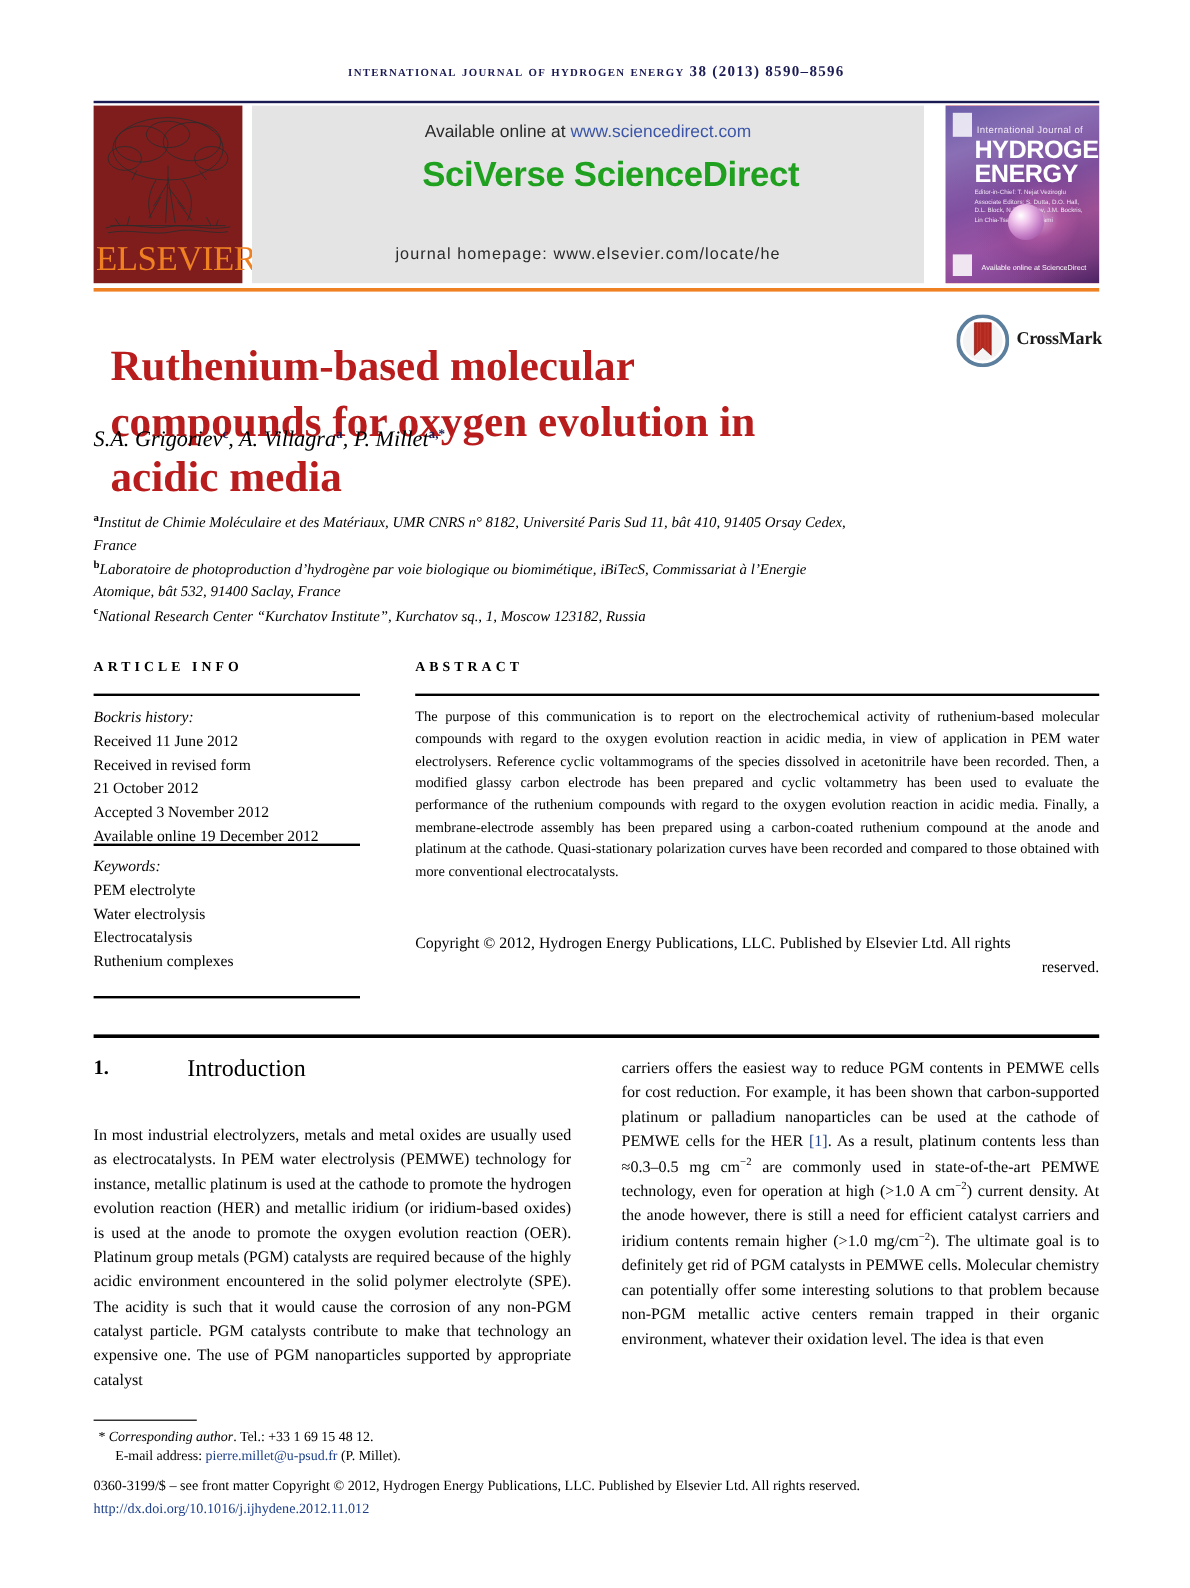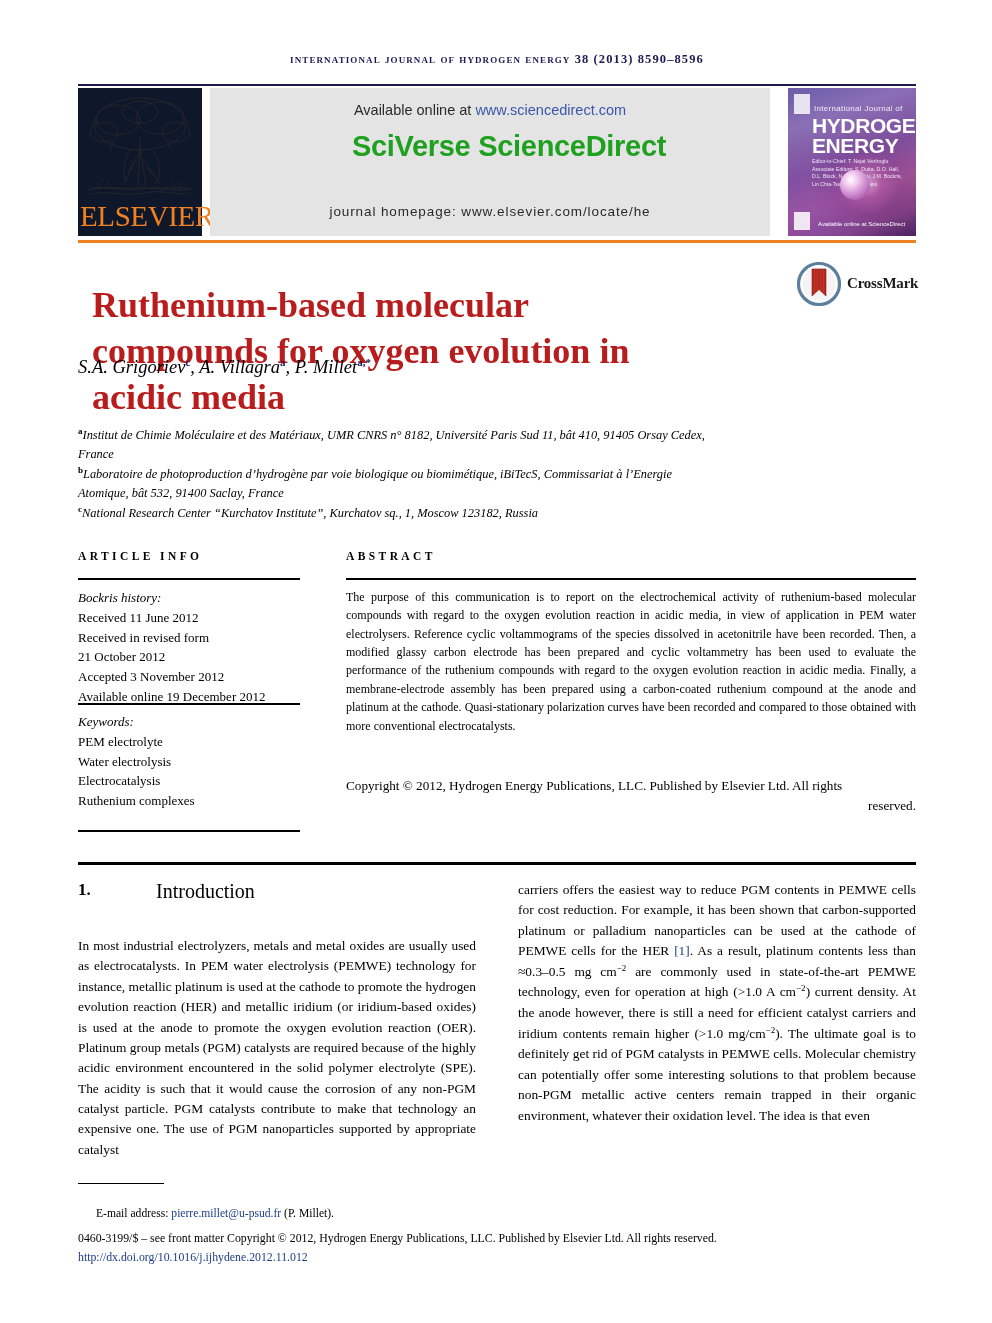--- a/index.html
+++ b/index.html
@@ -50,21 +50,21 @@
     position: absolute;
     left: 78px; top: 88px;
     width: 838px;
     height: 148px;
   }
   .elsevier-block {
     position: absolute;
     left: 0; top: 0;
     width: 124px;
     height: 148px;
-    background: #0f172a;
+    background: #7f1d1d;
   }
   .elsevier-tree {
     position: absolute;
     left: 6px; top: 2px;
     width: 112px;
     height: 112px;
   }
   .elsevier-word {
     position: absolute;
     left: 2px; top: 112px;
@@ -536,19 +536,23 @@
   <div class="sec-num">1.</div>
   <div class="sec-title">Introduction</div>
 
   <div class="col-left">In most industrial electrolyzers, metals and metal oxides are usually used as electrocatalysts. In PEM water electrolysis (PEMWE) technology for instance, metallic platinum is used at the cathode to promote the hydrogen evolution reaction (HER) and metallic iridium (or iridium-based oxides) is used at the anode to promote the oxygen evolution reaction (OER). Platinum group metals (PGM) catalysts are required because of the highly acidic environment encountered in the solid polymer electrolyte (SPE). The acidity is such that it would cause the corrosion of any non-PGM catalyst particle. PGM catalysts contribute to make that technology an expensive one. The use of PGM nanoparticles supported by appropriate catalyst</div>
 
   <div class="col-right">
     <span>carriers offers the easiest way to reduce PGM contents in PEMWE cells for cost reduction. For example, it has been shown that carbon-supported platinum or palladium nanoparticles can be used at the cathode of PEMWE cells for the HER </span><span class="ref-link">[1]</span><span>. As a result, platinum contents less than ≈0.3–0.5 mg cm</span><sup class="sp">−2</sup><span> are commonly used in state-of-the-art PEMWE technology, even for operation at high (&gt;1.0 A cm</span><sup class="sp">−2</sup><span>) current density. At the anode however, there is still a need for efficient catalyst carriers and iridium contents remain higher (&gt;1.0 mg/cm</span><sup class="sp">−2</sup><span>). The ultimate goal is to definitely get rid of PGM catalysts in PEMWE cells. Molecular chemistry can potentially offer some interesting solutions to that problem because non-PGM metallic active centers remain trapped in their organic environment, whatever their oxidation level. The idea is that even</span>
   </div>
 
   <div class="foot-rule"></div>
+  <div class="foot-corr">
+    <span>*</span>
+    <span class="ital">Corresponding author</span><span>. Tel.: +33 1 69 15 48 12.</span>
+  </div>
   <div class="foot-email">
     <span>E-mail address: </span><span class="mailto">pierre.millet@u-psud.fr</span><span> (P. Millet).</span>
   </div>
-  <div class="foot-issn">0460-3199/$ – see front matter Copyright © 2012, Hydrogen Energy Publications, LLC. Published by Elsevier Ltd. All rights reserved.</div>
+  <div class="foot-issn">0360-3199/$ – see front matter Copyright © 2012, Hydrogen Energy Publications, LLC. Published by Elsevier Ltd. All rights reserved.</div>
   <div class="foot-doi">http://dx.doi.org/10.1016/j.ijhydene.2012.11.012</div>
 
 </div>
 
 </body></html>

